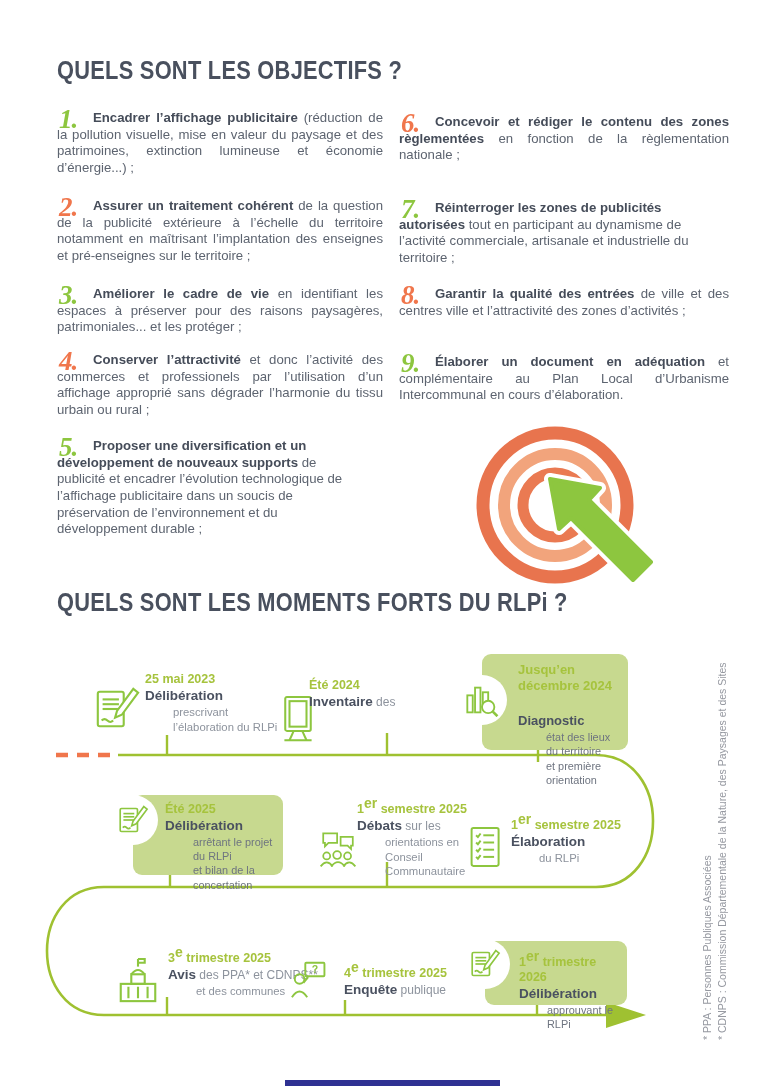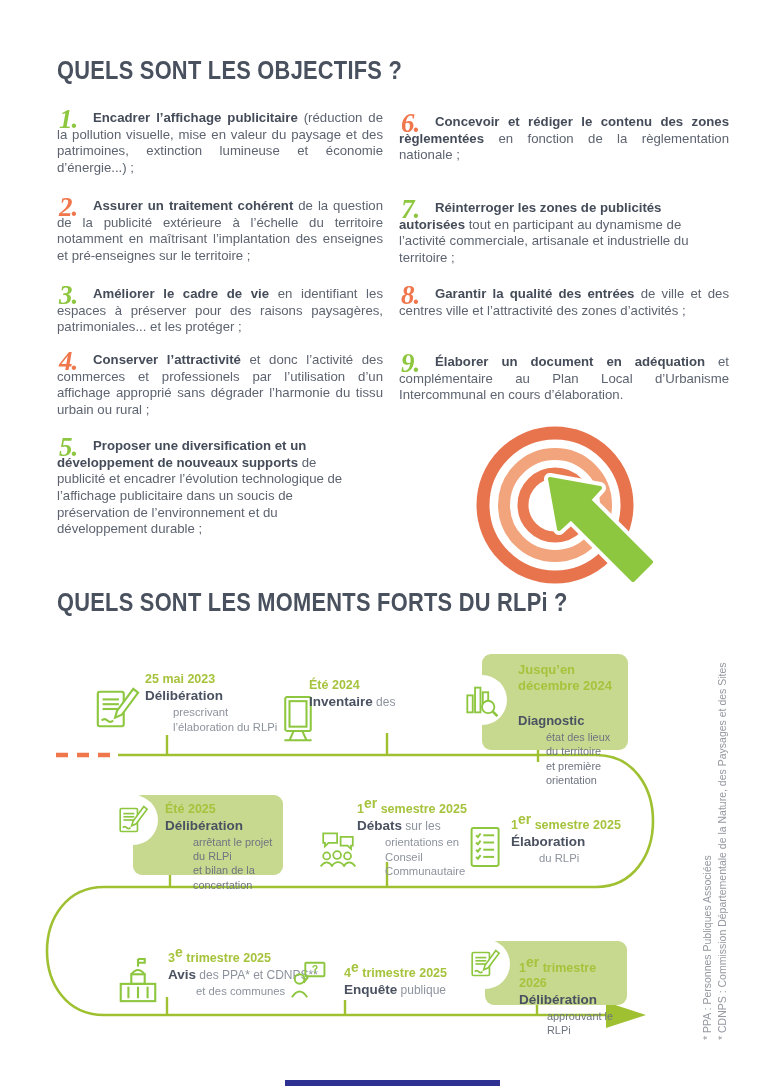--- a/index.html
+++ b/index.html
@@ -257,21 +257,21 @@
     <div class="circle-badge" style="left:-25px;top:-2px;">
       <svg width="32" height="32" viewBox="0 0 50 50" fill="none" stroke="#8dc63f" stroke-width="2.6">
         <rect x="5" y="7" width="27" height="36" rx="2"></rect>
         <line x1="10" y1="15" x2="27" y2="15"></line>
           <line x1="10" y1="20" x2="27" y2="20"></line>
           <line x1="10" y1="25" x2="27" y2="25"></line>
         <path d="M9 37 q3 -3 6 0 t6 0"></path>
         <path d="M42 4 l5 4 -17 23 -7 3 2 -7 z" fill="#ffffff"></path>
       </svg>
     </div>
-    <div class="inner" style="padding-left:34px;padding-top:20px;">
+    <div class="inner" style="padding-left:34px;padding-top:14px;">
       <div class="tl-date" data-color="grey"><span>1</span><sup>er</sup><span> trimestre 2026</span></div>
       <div class="tl-title"><span>Délibération</span><span class="suf"></span></div>
       <div class="tl-desc">approuvant le RLPi</div>
     </div>
   </div>
 
   <div class="footnotes">* PPA : Personnes Publiques Associées
 * CDNPS : Commission Départementale de la Nature, des Paysages et des Sites</div>
 
   <div class="footer-bar"></div>

